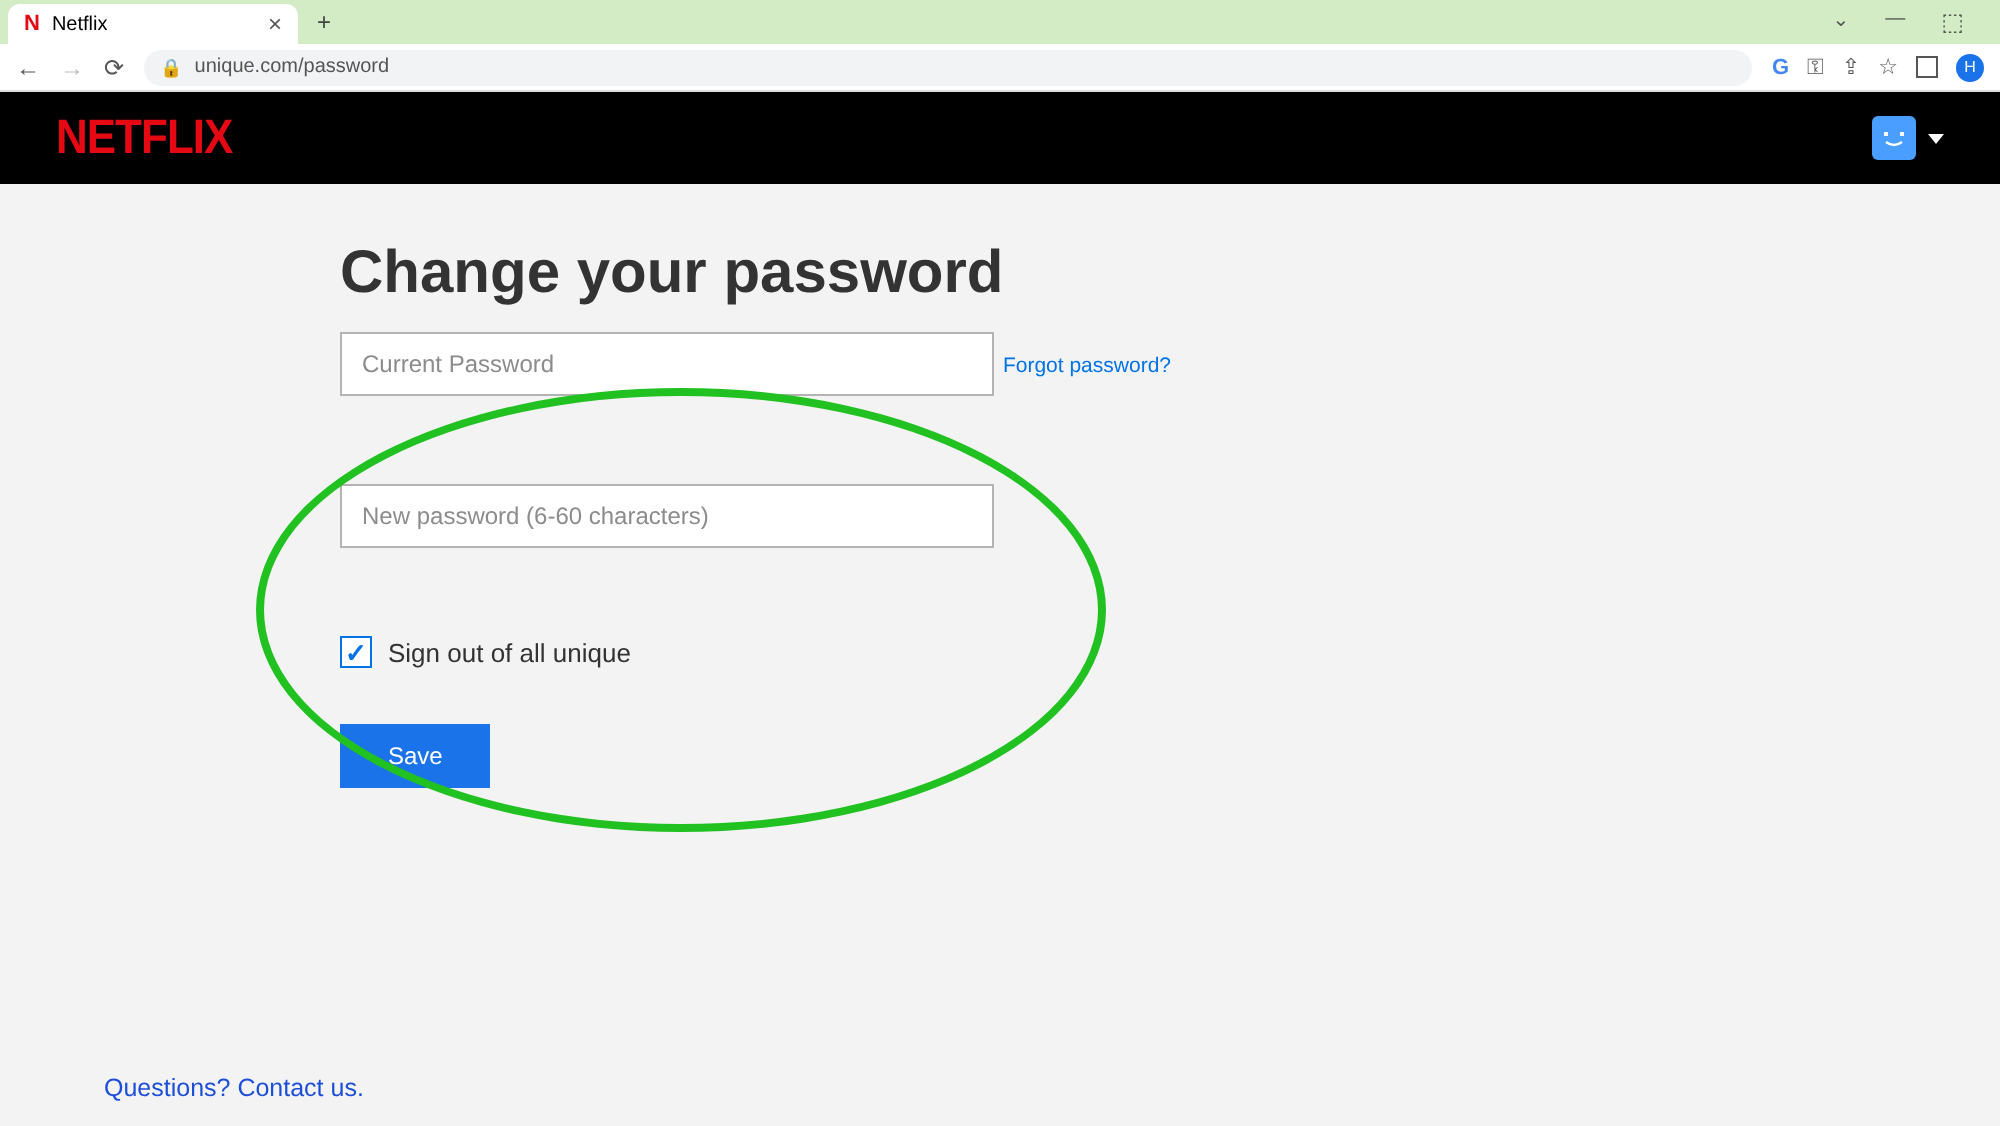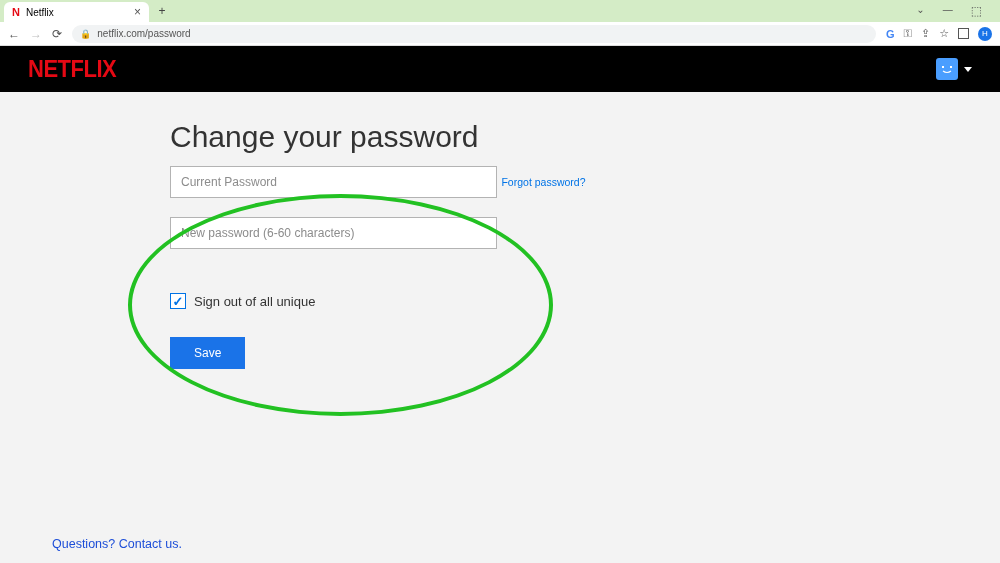--- a/index.html
+++ b/index.html
@@ -26,29 +26,29 @@
     .nf-header { background: #000; height: 46px; display: flex; align-items: center; padding: 0 28px; }
     .nf-logo { color: #e50914; font-weight: 900; font-size: 22px; letter-spacing: -0.5px; transform: scaleY(1.1); }
     .nf-profile { margin-left: auto; display: flex; align-items: center; gap: 6px; }
     .nf-avatar { width: 22px; height: 22px; background: #4a9eff; border-radius: 3px; display: flex; align-items: center; justify-content: center; color: #fff; font-size: 13px; }
     .nf-caret { width: 0; height: 0; border-left: 4px solid transparent; border-right: 4px solid transparent; border-top: 5px solid #fff; }
     
     
     .main { background: #f3f3f3; height: calc(563px - 22px - 24px - 46px); padding: 28px 0 0 0; position: relative; }
     .container { max-width: 500px; margin-left: 170px; position: relative; }
     
-    .page-title { font-size: 30px; font-weight: 400; color: #333; margin-bottom: 12px; }
+    .page-title { font-size: 30px; font-weight: 700; color: #333; margin-bottom: 12px; }
     .subtitle { font-size: 13px; color: #333; margin-bottom: 28px; }
     
     .form-group { margin-bottom: 16px; }
     .input-field { width: 327px; height: 32px; border: 1px solid #b3b3b3; background: #fff; padding: 0 10px; font-size: 12px; color: #333; outline: none; }
     .input-field::placeholder { color: #8c8c8c; }
     .forgot-link { display: inline-block; margin-top: 4px; font-size: 10.5px; color: #0073e6; text-decoration: none; }
     
-    .fg2 { margin-top: 19px; margin-bottom: 30px; }
+    .fg2 { margin-top: 44px; margin-bottom: 30px; }
     
     .checkbox-row { display: flex; align-items: center; gap: 8px; margin-top: 44px; }
     .checkbox { width: 16px; height: 16px; border: 1.5px solid #0073e6; display: flex; align-items: center; justify-content: center; background: #fff; }
     .checkmark { color: #0073e6; font-size: 13px; font-weight: bold; }
     .checkbox-label { font-size: 13px; color: #333; }
     
     .button-row { display: flex; gap: 4px; margin-top: 28px; }
     .btn { padding: 9px 24px; font-size: 12px; border: none; cursor: pointer; }
     .btn-primary { background: #1a73e8; color: #fff; }
     .btn-secondary { background: #ccc; color: #333; }
@@ -76,21 +76,21 @@
 </div>
 
 <div class="url-bar">
   <div class="nav-icons">
     <span>←</span>
     <span style="opacity:.4;">→</span>
     <span>⟳</span>
   </div>
   <div class="url-field">
     <span class="url-lock">🔒</span>
-    <span>netflix.com/password</span>
+    <span>unique.com/password</span>
   </div>
   <div class="right-icons">
     <span style="font-weight:bold;color:#4285f4;">G</span>
     <span>⚿</span>
     <span>⇪</span>
     <span>☆</span>
     <span class="sq-icon"></span>
     <span class="profile-badge">H</span>
   </div>
 </div>

